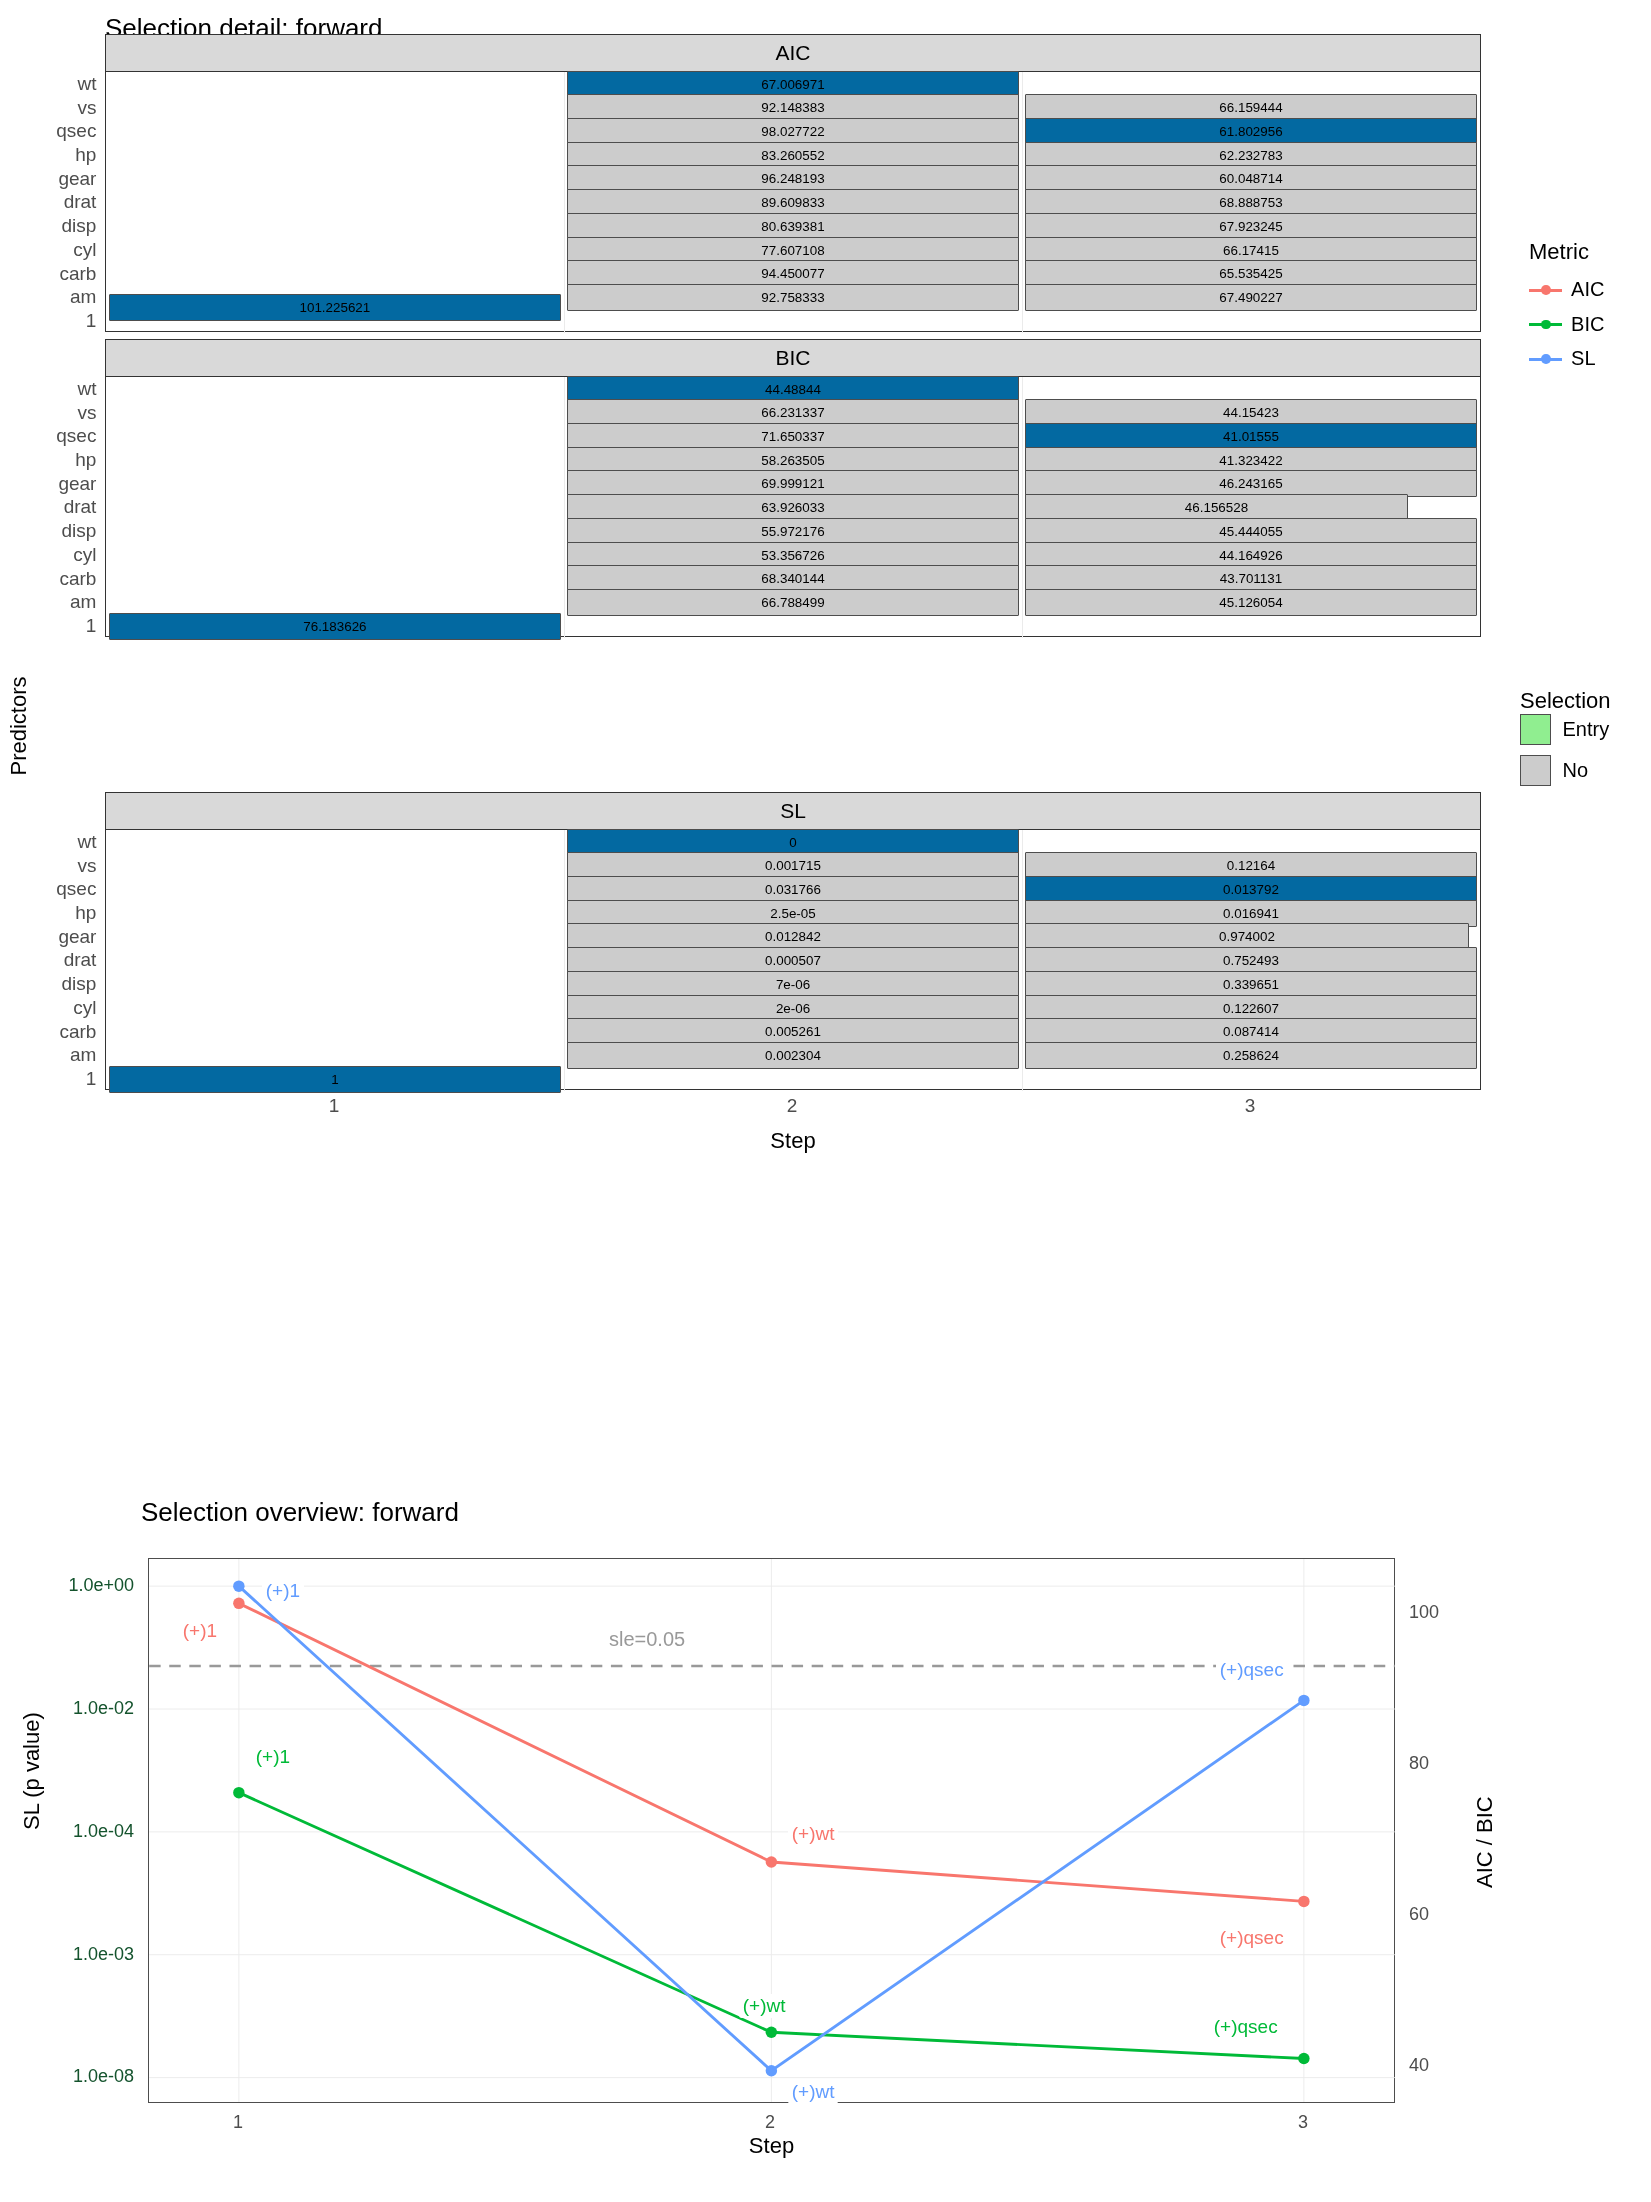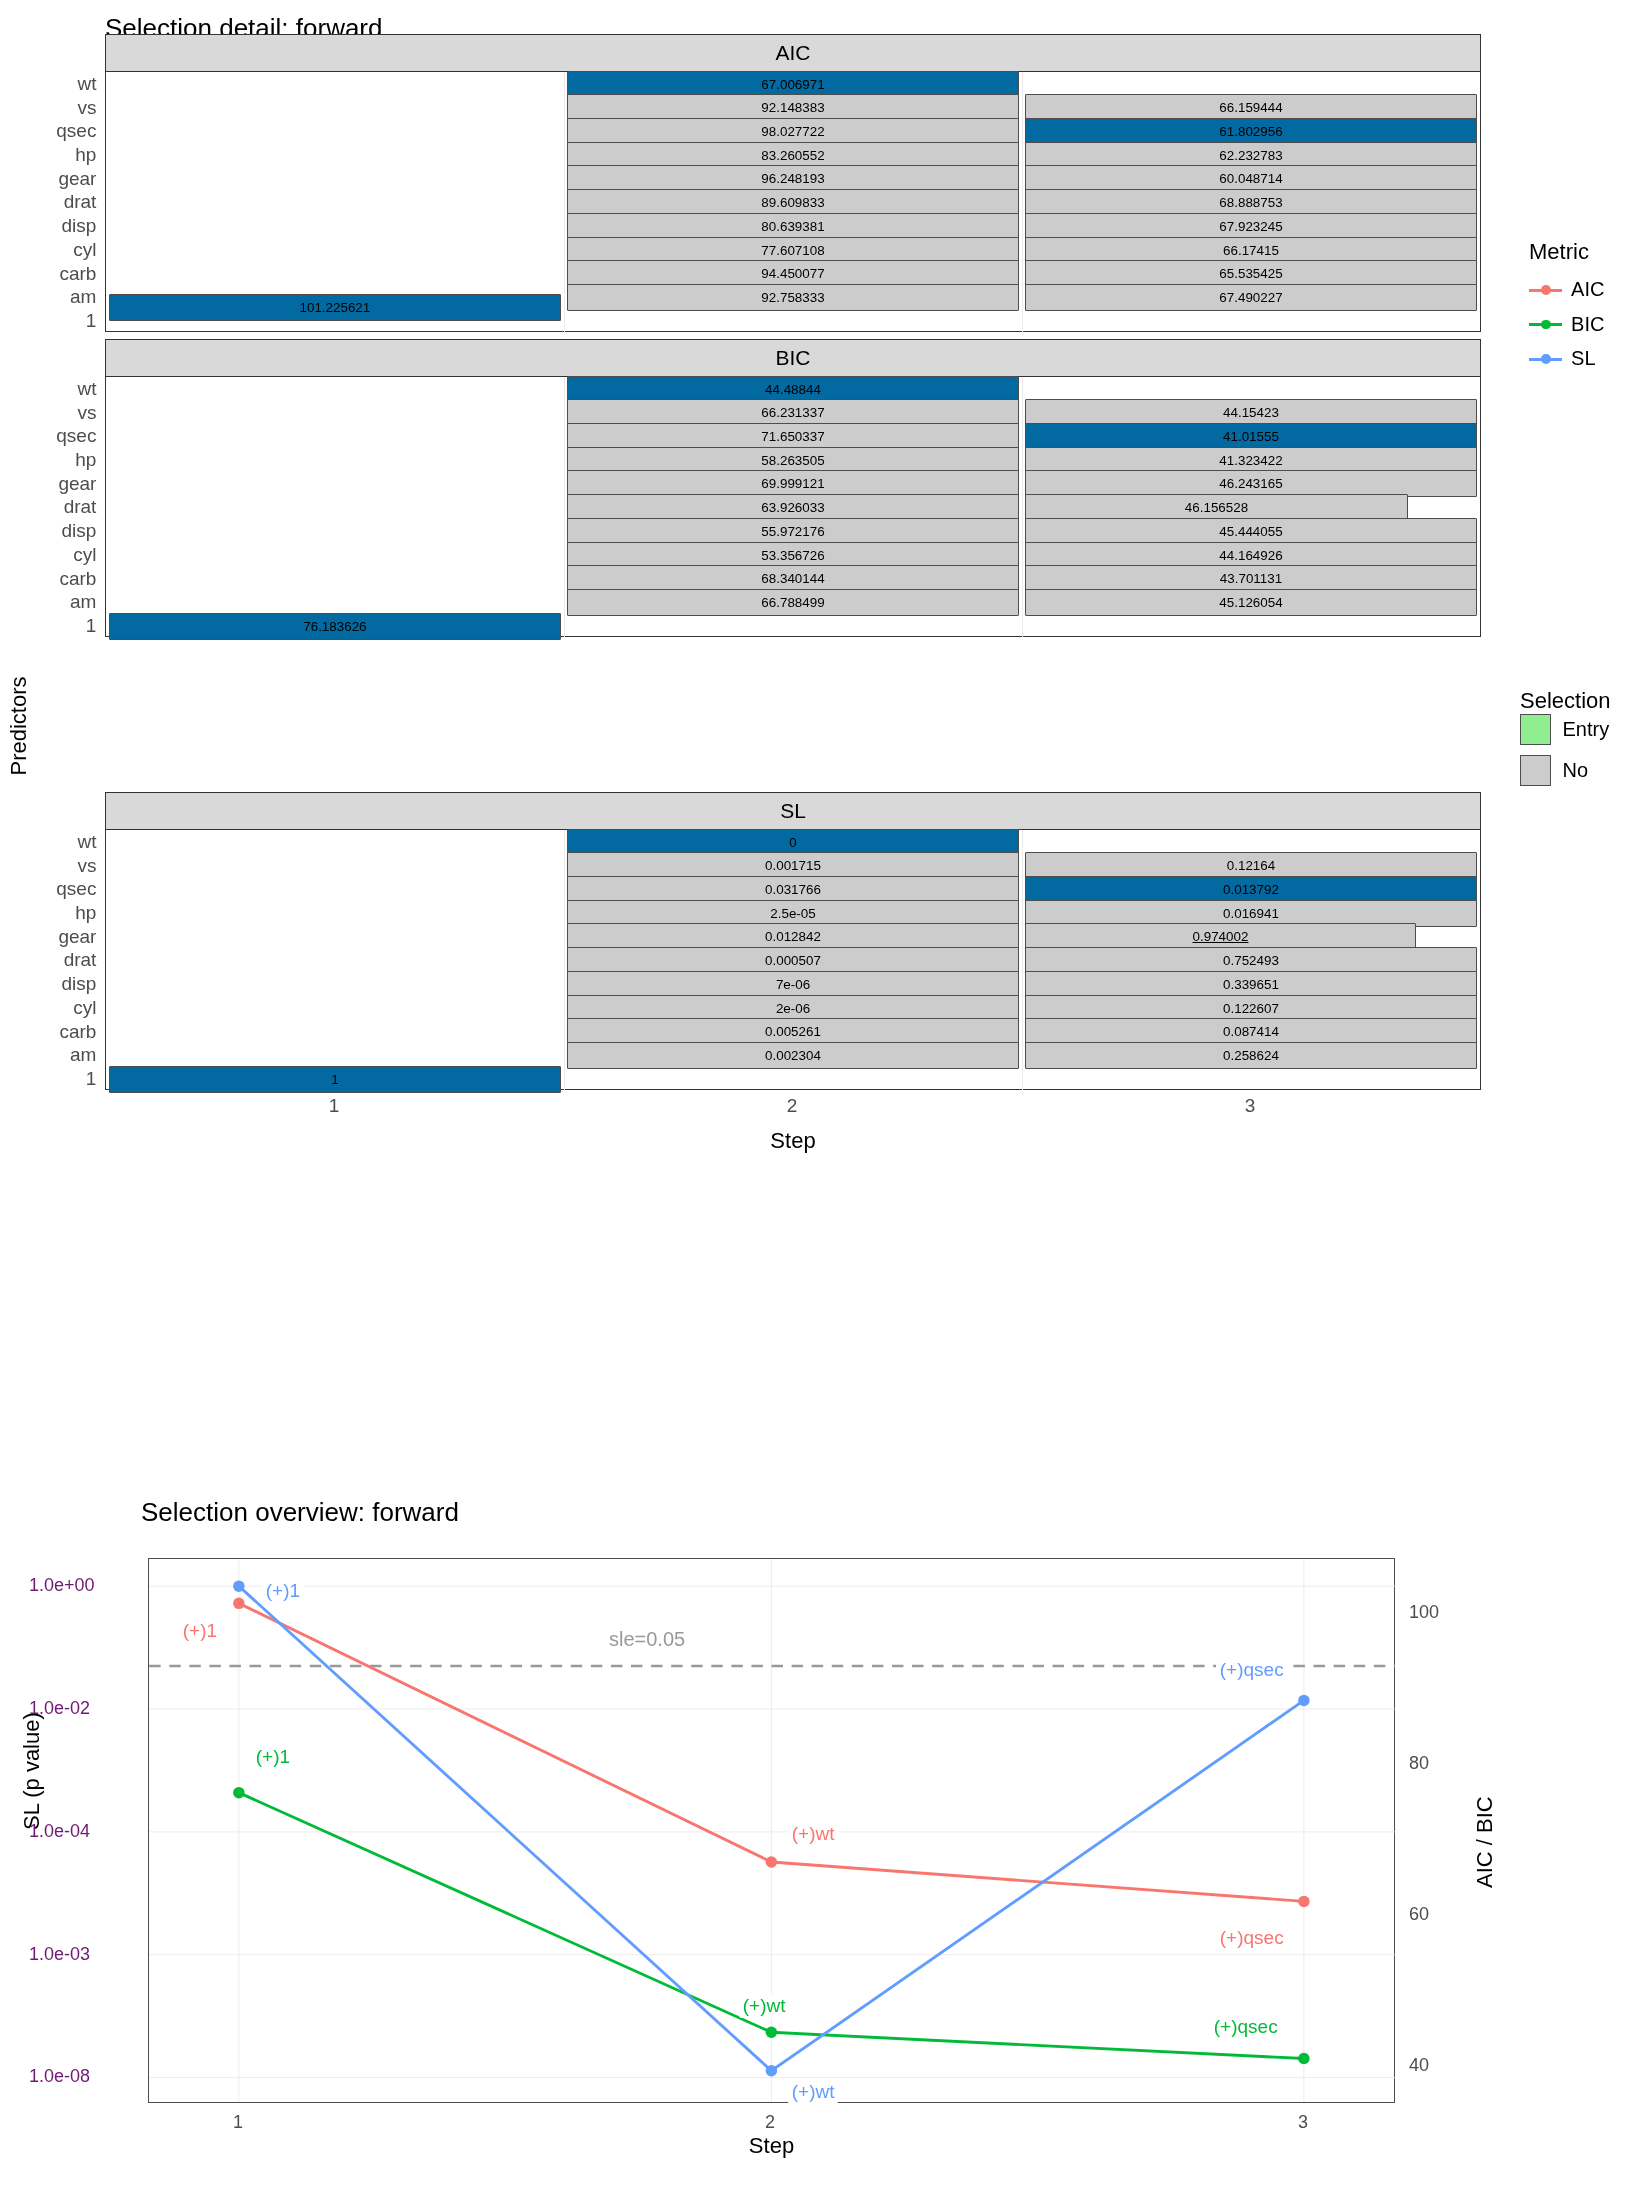--- a/index.html
+++ b/index.html
@@ -25,21 +25,21 @@
   
   #sel-legend{position:absolute;left:1520px;top:688px;font-size:20px;}
   #sel-legend .lg-title{font-size:22px;margin-bottom:0;}
   #sel-legend .lg-row{display:flex;align-items:center;margin-bottom:9.6px;}
   #sel-legend .sw{width:29px;height:29px;border:1px solid #4d4d4d;margin-right:11.5px;}
 
   
   #overview{position:absolute;left:0;top:1491px;width:1652px;height:711px;}
   #overview .hdr{position:absolute;left:141px;top:5.7px;font-size:26px;}
   #plotarea{position:absolute;left:148px;top:67px;width:1247px;height:545px;border:1px solid #4d4d4d;background:#fff;box-sizing:border-box;}
-  .yl-left{position:absolute;transform:translateY(-50%);font-size:18px;color:#701a75;text-align:left;width:105px;}
+  .yl-left{position:absolute;transform:translateY(-50%);font-size:18px;color:#14532d;text-align:right;width:105px;}
   .yl-right{position:absolute;transform:translateY(-50%);font-size:18px;color:#4d4d4d;}
   #overview .xtick{position:absolute;transform:translateX(-50%);font-size:18px;color:#4d4d4d;}
   #overview .xtitle{position:absolute;left:148px;width:1247px;text-align:center;font-size:22px;}
   #overview .ytitle-l{position:absolute;left:19px;top:339px;transform:rotate(-90deg);transform-origin:left top;font-size:22px;}
   #overview .ytitle-r{position:absolute;left:1472px;top:397px;transform:rotate(-90deg);transform-origin:left top;font-size:22px;}
   .pt-label{position:absolute;font-size:19px;background:#fff;border-radius:2.9px;padding:1px 3.8px;white-space:nowrap;}
   .sle-label{position:absolute;font-size:20px;color:#999;}
   #met-legend{position:absolute;left:1529px;top:239px;font-size:20px;}
   #met-legend .lg-title{font-size:22px;margin-bottom:13.4px;}
   #met-legend .lg-row{display:flex;align-items:center;margin-bottom:11.5px;}
@@ -151,21 +151,21 @@
           <div class="ylab" style="top: 225px; right: 100%;">am</div>
           <div class="ylab" style="top: 249px; right: 100%;">1</div>
           <div class="cell entry" style="width: 452px; left: 461px; top: -1.5px;">0</div>
           <div class="cell no" style="width: 452px; left: 461px; top: 22px;">0.001715</div>
           <div class="cell no" style="width: 452px; left: 919px; top: 22px;">0.12164</div>
           <div class="cell no" style="width: 452px; left: 461px; top: 46px;">0.031766</div>
           <div class="cell entry" style="width: 452px; left: 919px; top: 46px;">0.013792</div>
           <div class="cell no" style="width: 452px; left: 461px; top: 70px;">2.5e-05</div>
           <div class="cell no" style="width: 452px; left: 919px; top: 70px;">0.016941</div>
           <div class="cell no" style="width: 452px; left: 461px; top: 93px;">0.012842</div>
-          <div class="cell no" style="width: 391px; left: 919px; top: 93px; text-decoration: underline;">0.974002</div>
+          <div class="cell no" style="width: 444px; left: 919px; top: 93px;">0.974002</div>
           <div class="cell no" style="width: 452px; left: 461px; top: 117px;">0.000507</div>
           <div class="cell no" style="width: 452px; left: 919px; top: 117px;">0.752493</div>
           <div class="cell no" style="width: 452px; left: 461px; top: 141px;">7e-06</div>
           <div class="cell no" style="width: 452px; left: 919px; top: 141px;">0.339651</div>
           <div class="cell no" style="width: 452px; left: 461px; top: 165px;">2e-06</div>
           <div class="cell no" style="width: 452px; left: 919px; top: 165px;">0.122607</div>
           <div class="cell no" style="width: 452px; left: 461px; top: 188px;">0.005261</div>
           <div class="cell no" style="width: 452px; left: 919px; top: 188px;">0.087414</div>
           <div class="cell no" style="width: 452px; left: 461px; top: 212px;">0.002304</div>
           <div class="cell no" style="width: 452px; left: 919px; top: 212px;">0.258624</div>

